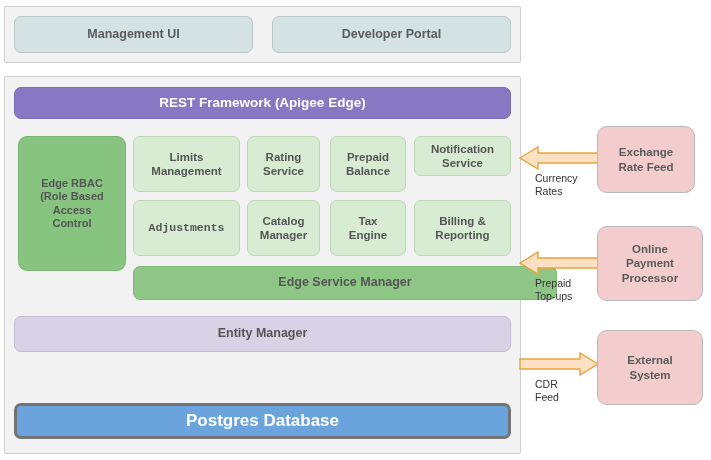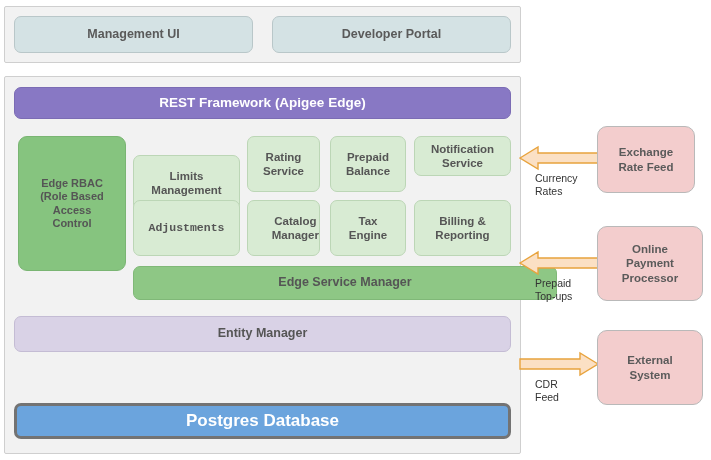--- a/index.html
+++ b/index.html
@@ -157,41 +157,41 @@
     <span>REST Framework (Apigee Edge)</span>
   </div>
 
   <div class="box block-rbac ml" style="left:18px; top:136px; width:108px; height:135px;">
     <span class="ml">Edge RBAC
 (Role Based
 Access
 Control</span>
   </div>
 
-  <div class="box tile-service ml" style="left:133px; top:136px; width:107px; height:56px;margin-top:19px;">
+  <div class="box tile-service ml" style="left:133px; top:136px; width:107px; height:56px;">
     <span class="ml">Limits
 Management</span>
   </div>
   <div class="box tile-service ml" style="left:247px; top:136px; width:73px; height:56px;">
     <span class="ml">Rating
 Service</span>
   </div>
   <div class="box tile-service ml" style="left:330px; top:136px; width:76px; height:56px;">
     <span class="ml">Prepaid
 Balance</span>
   </div>
   <div class="box tile-service ml" style="left:414px; top:136px; width:97px; height:40px;">
     <span class="ml">Notification
 Service</span>
   </div>
 
   <div class="box tile-service ml" style="left:133px; top:200px; width:107px; height:56px;font-family:Liberation Mono, monospace;">
     <span class="ml">Adjustments</span>
   </div>
-  <div class="box tile-service ml" style="left:247px; top:200px; width:73px; height:56px;justify-content:flex-end;">
+  <div class="box tile-service ml" style="left:247px; top:200px; width:73px; height:56px;">
     <span class="ml">Catalog
 Manager</span>
   </div>
   <div class="box tile-service ml" style="left:330px; top:200px; width:76px; height:56px;">
     <span class="ml">Tax
 Engine</span>
   </div>
   <div class="box tile-service ml" style="left:414px; top:200px; width:97px; height:56px;">
     <span class="ml">Billing &amp;
 Reporting</span>

